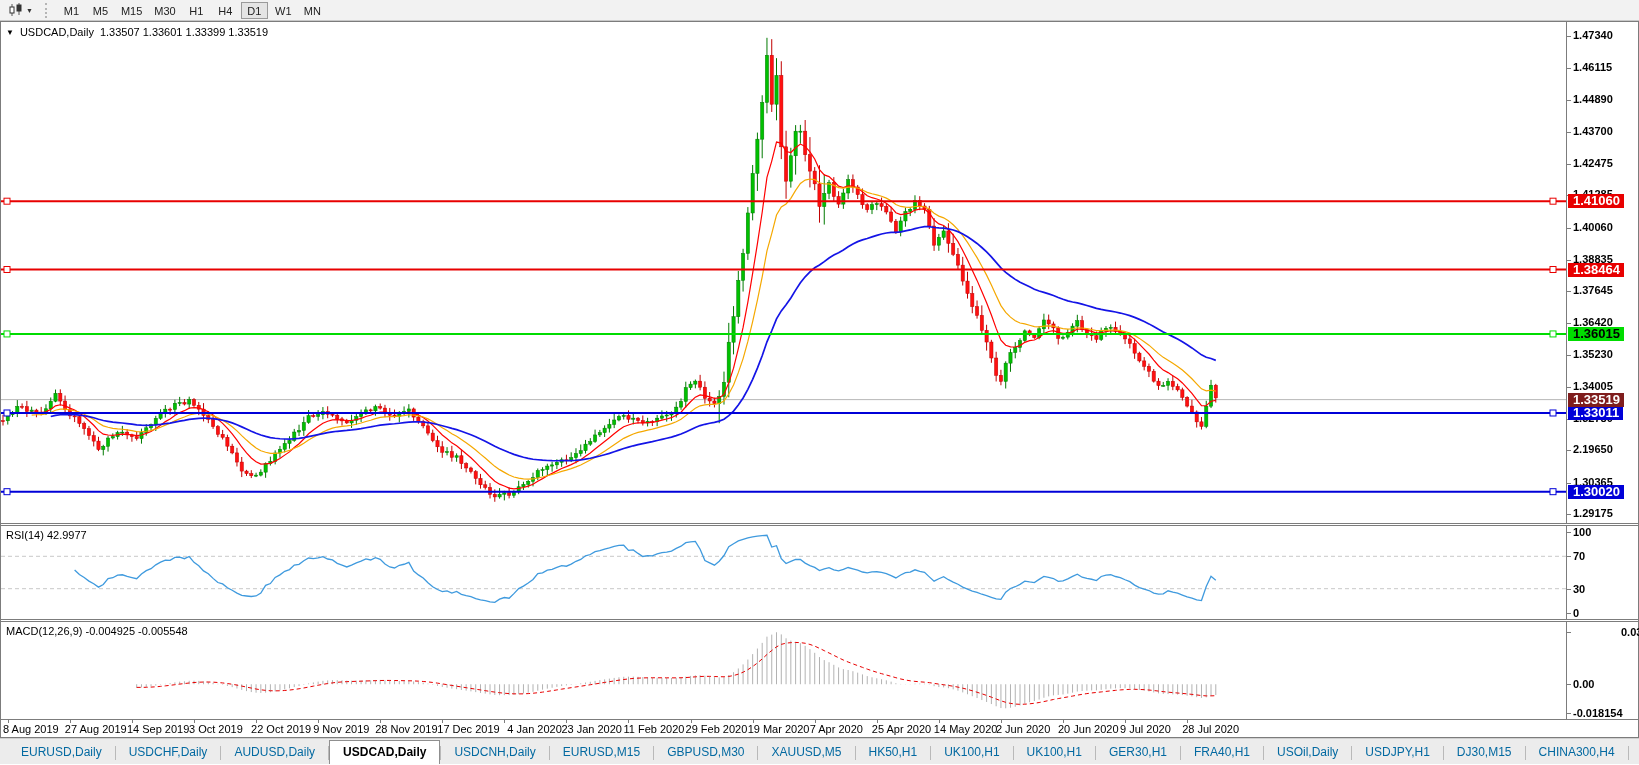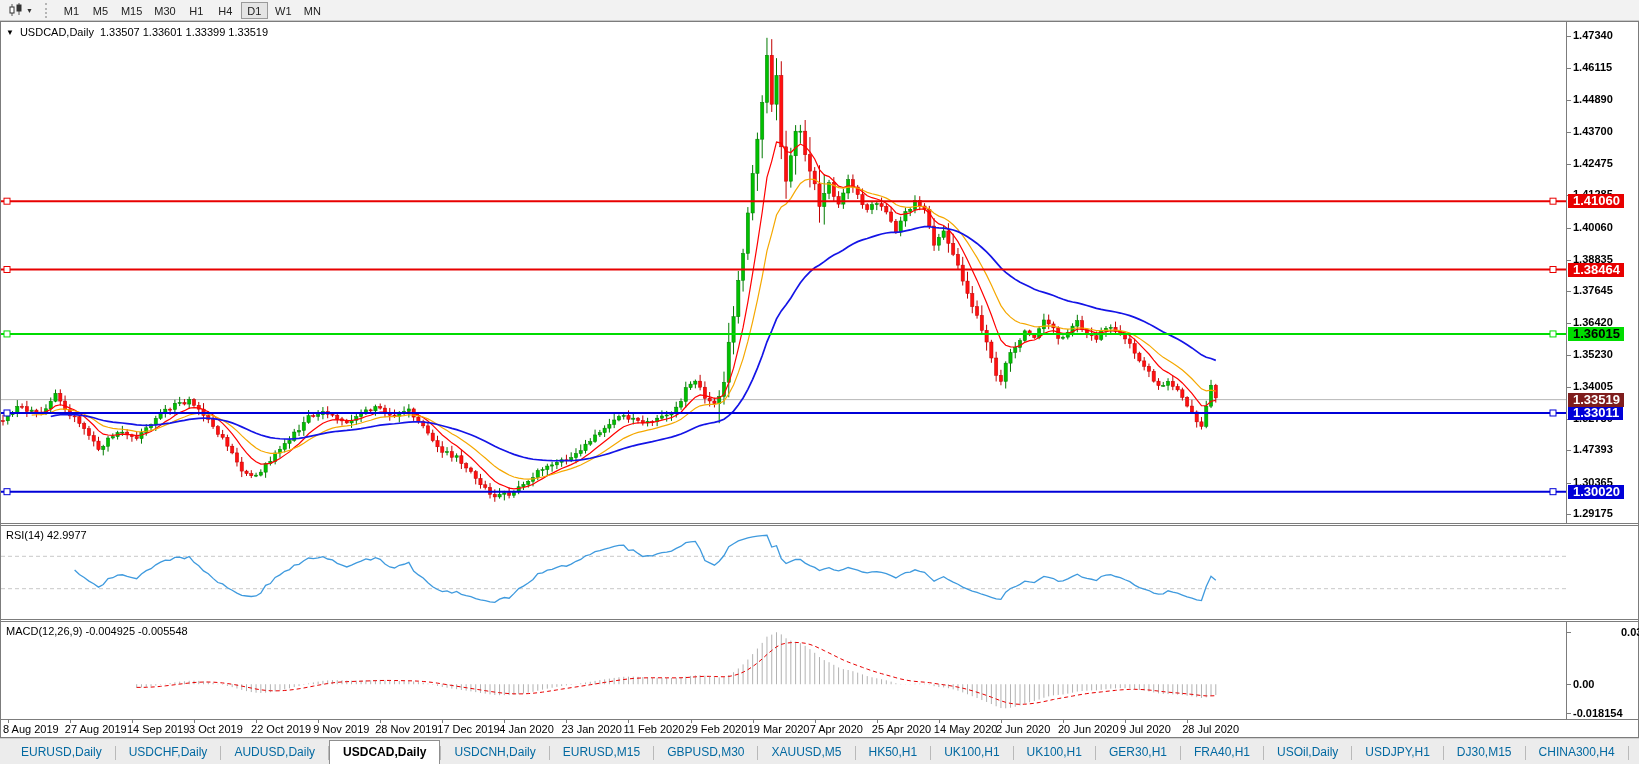--- a/index.html
+++ b/index.html
@@ -654,21 +654,21 @@
         <div class="axis-tick" style="top: 262.051px;">1.37645</div>
         <div class="axis-tickmark" style="top: 301.284px;"></div>
         <div class="axis-tick" style="top: 294.284px;">1.36420</div>
         <div class="axis-tickmark" style="top: 332.597px;"></div>
         <div class="axis-tick" style="top: 325.597px;">1.35230</div>
         <div class="axis-tickmark" style="top: 364.83px;"></div>
         <div class="axis-tick" style="top: 357.83px;">1.34005</div>
         <div class="axis-tickmark" style="top: 397.064px;"></div>
         <div class="axis-tick" style="top: 390.064px;">1.32780</div>
         <div class="axis-tickmark" style="top: 428.376px;"></div>
-        <div class="axis-tick" style="top: 421.376px;">1.47393</div>
+        <div class="axis-tick" style="top: 421.376px;">2.19650</div>
         <div class="axis-tickmark" style="top: 460.61px;"></div>
         <div class="axis-tick" style="top: 453.61px;">1.30365</div>
         <div class="axis-tickmark" style="top: 491.922px;"></div>
         <div class="axis-tick" style="top: 484.922px;">1.29175</div>
         <div class="price-badge" style="top: 172.192px; background: rgb(232, 0, 0); color: rgb(255, 255, 255);">1.41060</div>
         <div class="price-badge" style="top: 240.5px; background: rgb(232, 0, 0); color: rgb(255, 255, 255);">1.38464</div>
         <div class="price-badge" style="top: 304.941px; background: rgb(0, 220, 0); color: rgb(0, 0, 0);">1.36015</div>
         <div class="price-badge" style="top: 383.985px; background: rgb(0, 0, 216); color: rgb(255, 255, 255);">1.33011</div>
         <div class="price-badge" style="top: 462.687px; background: rgb(0, 0, 216); color: rgb(255, 255, 255);">1.30020</div>
         <div class="price-badge" style="top: 370.618px; background: #7f1d1d; color: rgb(255, 255, 255);">1.33519</div>
@@ -678,20 +678,30 @@
   <div class="pane-sep"></div>
 
   <div class="pane" id="rsi-pane">
     <div class="pane-plot" id="rsi-plot">
       <div class="ind-label">RSI(14) 42.9977</div>
     <svg width="1565" height="93">
           <line x1="0" y1="30.3" x2="1565" y2="30.3" stroke="#c8c8c8" stroke-width="1" stroke-dasharray="4,3"></line>
           <line x1="0" y1="62.699999999999996" x2="1565" y2="62.699999999999996" stroke="#c8c8c8" stroke-width="1" stroke-dasharray="4,3"></line>
           <polyline points="73.62176470588234,44.02451733941585 78.39654901960783,48.551046422331495 83.17133333333332,51.56974042069191 87.94611764705881,55.132811502872194 92.7209019607843,57.70044144478034 97.4956862745098,61.12592705382998 102.27047058823528,58.53046756524494 107.04525490196077,52.64969806377353 111.82003921568626,51.74379765758866 116.59482352941174,49.08904929598358 121.36960784313723,48.77244934404354 126.14439215686272,50.44604377032131 130.9191764705882,51.543832315178975 135.6939607843137,52.70940890873563 140.4687450980392,47.91915881403989 145.24352941176468,44.65283418662021 150.01831372549017,42.63874002254801 154.79309803921566,38.80688115543419 159.56788235294115,36.165750623035095 164.34266666666664,34.08899331689257 169.11745098039214,34.37228264720052 173.89223529411763,31.415115558002206 178.66701960784312,31.072833892375844 183.4418039215686,32.706675026987014 188.2165882352941,30.465762515759405 192.9913725490196,36.32243414968649 197.76615686274508,39.763116724877214 202.54094117647057,44.90804820224354 207.31572549019606,47.68648370564903 212.09050980392155,52.368219332737446 216.86529411764704,56.512463762503955 221.64007843137253,57.93168984936502 226.41486274509802,61.79096082387562 231.18964705882348,64.23187869454034 235.96443137254897,67.07638400196598 240.73921568627446,69.40228964042444 245.51399999999995,70.00254564372293 250.28878431372544,70.51545136682911 255.06356862745093,69.93649137677627 259.8383529411764,66.97359902918883 264.6131372549019,59.326544256813165 269.3879215686274,57.5777750227091 274.1627058823529,51.44169016178406 278.9374901960784,48.88834818512555 283.7122745098039,45.334949715817665 288.48705882352937,43.585995997139165 293.26184313725486,39.116279667185765 298.03662745098035,38.33002849877156 302.81141176470584,34.69007521262443 307.5861960784313,31.985325423246156 312.3609803921568,32.607969123039396 317.1357647058823,31.91548519035422 321.9105490196078,30.6595321511284 326.6853333333333,33.01358470593122 331.4601176470588,33.908614854506595 336.23490196078427,37.29967544889067 341.00968627450976,39.11912031684635 345.78447058823525,40.95128403389499 350.55925490196074,39.146252479728794 355.33403921568623,36.86400634802739 360.1088235294117,35.18970579924667 364.8836078431372,32.93841375572241 369.6583921568627,34.00778222173413 374.4331764705882,31.623538193547073 379.2079607843137,33.37368417764091 383.9827450980392,38.07653813699712 388.75752941176466,40.991121341157395 393.53231372549016,41.98944058976761 398.30709803921565,39.2924351773105 403.08188235294114,38.2544320196605 407.8566666666666,36.40672156341954 412.6314509803921,44.96709471082793 417.4062352941176,48.89029451459529 422.1810196078431,52.08405081733276 426.9558039215686,56.803006256285386 431.7305882352941,60.78022714274675 436.50537254901957,63.49694876470915 441.28015686274506,65.61514017124944 446.05494117647055,64.9779989020616 450.82972549019604,67.10376640742855 455.60450980392153,65.44240508174333 460.37929411764696,68.27526225956882 465.15407843137245,69.64943522514744 469.92886274509794,70.70642168775886 474.70364705882344,72.51607707288821 479.4784313725489,73.95945758983977 484.2532156862744,74.523753018239 489.0279999999999,75.86336051905353 493.8027843137254,76.32274481661375 498.5775686274509,73.18507533732895 503.3523529411764,71.5284605214439 508.12713725490187,72.21133503786336 512.9019215686274,67.65098337135605 517.6767058823528,62.57068405246043 522.4514901960783,60.120808283920844 527.2262745098038,57.001004992441025 532.0010588235293,53.481464220989906 536.7758431372548,47.653658372353725 541.5506274509803,46.88663844785079 546.3254117647058,44.22050558720635 551.1001960784313,43.31306030586873 555.8749803921568,41.32770790952719 560.6497647058823,39.58975135312618 565.4245490196078,40.21618648261239 570.1993333333332,38.13893326801604 574.9741176470587,35.3131301475964 579.7489019607842,33.463310407374934 584.5236862745097,29.797482849531878 589.2984705882352,28.519384081924347 594.0732549019607,25.607832569902918 598.8480392156862,24.70845081527933 603.6228235294117,23.065108897361988 608.3976078431372,21.82360449583383 613.1723921568627,20.462359142445116 617.9471764705881,19.4664384923489 622.7219607843136,19.199774490464712 627.4967450980391,24.369280341576783 632.2715294117646,23.94530275784016 637.0463137254901,27.417814488883284 641.8210980392156,30.474433711234447 646.5958823529411,29.533244011226856 651.3706666666666,29.879540369257104 656.1454509803921,27.907978464206778 660.9202352941176,26.712353820884847 665.695019607843,26.1863683851233 670.4698039215685,25.080707127459835 675.244588235294,22.37780197475088 680.0193725490195,20.217164039356028 684.794156862745,16.616809039021 689.5689411764705,15.928114841453443 694.343725490196,15.368431928058179 699.1185098039215,23.20526227291837 703.893294117647,34.5417571365977 708.6680784313725,36.854307436946456 713.442862745098,39.194961314635016 718.2176470588234,35.28847685203823 722.9924313725489,29.51967735043139 727.7672156862744,20.704173209413085 732.5419999999999,17.70022293297154 737.3167843137254,14.903848572994523 742.0915686274509,13.477138742393095 746.8663529411764,11.939628363019366 751.6411372549019,10.881403258605031 756.4159215686274,10.186881100704504 761.1907058823529,9.595456685302748 765.9654901960783,9.24 770.7402745098038,21.04726347574566 775.5150588235293,19.709029346372002 780.2898431372548,32.63804390991744 785.0646274509803,37.563117263141685 789.8394117647058,35.43936558955263 794.6141960784313,33.511045557909945 799.3889803921568,33.50841302034137 804.1637647058823,37.13936173617505 808.9385490196078,39.550008501999635 813.7133333333333,41.40214869355278 818.4881176470587,44.57328082388551 823.2629019607842,42.96337301726717 828.0376862745097,41.670906098059945 832.8124705882352,43.784036773144734 837.5872549019607,44.93880702990513 842.3620392156862,43.358469814369734 847.1368235294117,41.50057874477184 851.9116078431372,42.8020313676334 856.6863921568627,44.17096038112738 861.4611764705882,46.002655306015726 866.2359607843136,46.891346730136455 871.0107450980391,45.9295413649015 875.7855294117646,45.74989977328665 880.5603137254901,46.35311297163533 885.3350980392156,47.596614097666055 890.1098823529411,49.65283960888361 894.8846666666666,51.95802242262274 899.6594509803921,49.030453776406155 904.4342352941176,46.63876030384254 909.2090196078431,46.07968198864795 913.9838039215686,43.799282079022085 918.7585882352939,45.427749825724874 923.5333725490194,46.35289908911786 928.3081568627449,50.85865289886124 933.0829411764704,55.18476494942673 937.8577254901959,52.72308566488627 942.6325098039214,50.74349780121909 947.4072941176469,53.68546471562044 952.1820784313724,56.07942384400899 956.9568627450979,58.25459116179732 961.7316470588233,61.15634780853478 966.5064313725488,63.17633561783185 971.2812156862743,65.11173374212683 976.0559999999998,66.33005522090646 980.8307843137253,68.23922885680503 985.6055686274508,69.59197253089448 990.3803529411763,71.26398295901652 995.1551372549018,72.84940233218737 999.9299215686273,73.36574382688923 1004.7047058823528,66.23043943628903 1009.4794901960782,62.46988648342674 1014.2542745098037,60.72871012657979 1019.0290588235292,58.36136386141563 1023.8038431372547,55.09812680643044 1028.5786274509803,55.93734964225271 1033.3534117647057,56.56220899387139 1038.1281960784313,53.37830563248554 1042.9029803921567,50.37823862727795 1047.6777647058823,51.47363409230894 1052.4525490196077,52.5623543701679 1057.2273333333333,55.34889667011748 1062.0021176470586,54.87432864358344 1066.7769019607842,52.936445522487446 1071.5516862745096,50.3271942166175 1076.3264705882352,48.1620290061023 1081.1012549019606,51.19490442569832 1085.8760392156862,52.456763875386 1090.6508235294116,53.2597586259991 1095.4256078431372,54.51167096095323 1100.2003921568626,50.4838733439065 1104.9751764705882,49.208661417594826 1109.7499607843135,48.743304593648105 1114.5247450980391,50.50580501774835 1119.2995294117645,51.55387249467523 1124.0743137254901,53.750044142118696 1128.8490980392155,55.628954538532625 1133.623882352941,59.12054379480911 1138.3986666666665,61.594127794620526 1143.173450980392,63.18113179814077 1147.9482352941175,64.54212929618315 1152.723019607843,67.05080267997445 1157.4978039215684,68.06118546371238 1162.272588235294,67.87591842360021 1167.0473725490194,64.77256895044633 1171.822156862745,66.20295356143708 1176.5969411764704,67.11901897969256 1181.371725490196,69.02649773345074 1186.1465098039214,70.93740269705759 1190.921294117647,72.10138071649736 1195.6960784313724,73.81255932322351 1200.470862745098,74.52541318721242 1205.2456470588234,60.45455267329016 1210.020431372549,50.29903405264186 1214.7952156862743,54.26738745926319" fill="none" stroke="#3f9ade" stroke-width="1.3"></polyline>
         </svg>
+      </div>
+    <div class="pane-axis" id="rsi-axis">
+        <div class="axis-tickmark" style="top: 6px;"></div>
+        <div class="axis-tick" style="top: 0px;">100</div>
+        <div class="axis-tickmark" style="top: 30.3px;"></div>
+        <div class="axis-tick" style="top: 24.3px;">70</div>
+        <div class="axis-tickmark" style="top: 62.7px;"></div>
+        <div class="axis-tick" style="top: 56.7px;">30</div>
+        <div class="axis-tickmark" style="top: 87px;"></div>
+        <div class="axis-tick" style="top: 81px;">0</div>
       </div>
   </div>
 
   <div class="pane-sep"></div>
 
   <div class="pane" id="macd-pane">
     <div class="pane-plot" id="macd-plot">
       <div class="ind-label">MACD(12,26,9) -0.004925 -0.005548</div>
     <svg width="1565" height="97">
           <g>
@@ -947,21 +957,21 @@
       <div class="date-label" style="left: 187.991px;">3 Oct 2019</div>
       <div class="date-tickmark" style="left: 255.064px;"></div>
       <div class="date-label" style="left: 250.064px;">22 Oct 2019</div>
       <div class="date-tickmark" style="left: 317.136px;"></div>
       <div class="date-label" style="left: 312.136px;">9 Nov 2019</div>
       <div class="date-tickmark" style="left: 379.208px;"></div>
       <div class="date-label" style="left: 374.208px;">28 Nov 2019</div>
       <div class="date-tickmark" style="left: 441.28px;"></div>
       <div class="date-label" style="left: 436.28px;">17 Dec 2019</div>
       <div class="date-tickmark" style="left: 503.352px;"></div>
-      <div class="date-label" style="left: 498.352px;">4 Jan 2020</div>
+      <div class="date-label" style="left: 498.352px; padding-left: 8px;">4 Jan 2020</div>
       <div class="date-tickmark" style="left: 565.425px;"></div>
       <div class="date-label" style="left: 560.425px;">23 Jan 2020</div>
       <div class="date-tickmark" style="left: 627.497px;"></div>
       <div class="date-label" style="left: 622.497px;">11 Feb 2020</div>
       <div class="date-tickmark" style="left: 689.569px;"></div>
       <div class="date-label" style="left: 684.569px;">29 Feb 2020</div>
       <div class="date-tickmark" style="left: 751.641px;"></div>
       <div class="date-label" style="left: 746.641px;">19 Mar 2020</div>
       <div class="date-tickmark" style="left: 813.713px;"></div>
       <div class="date-label" style="left: 808.713px;">7 Apr 2020</div>

